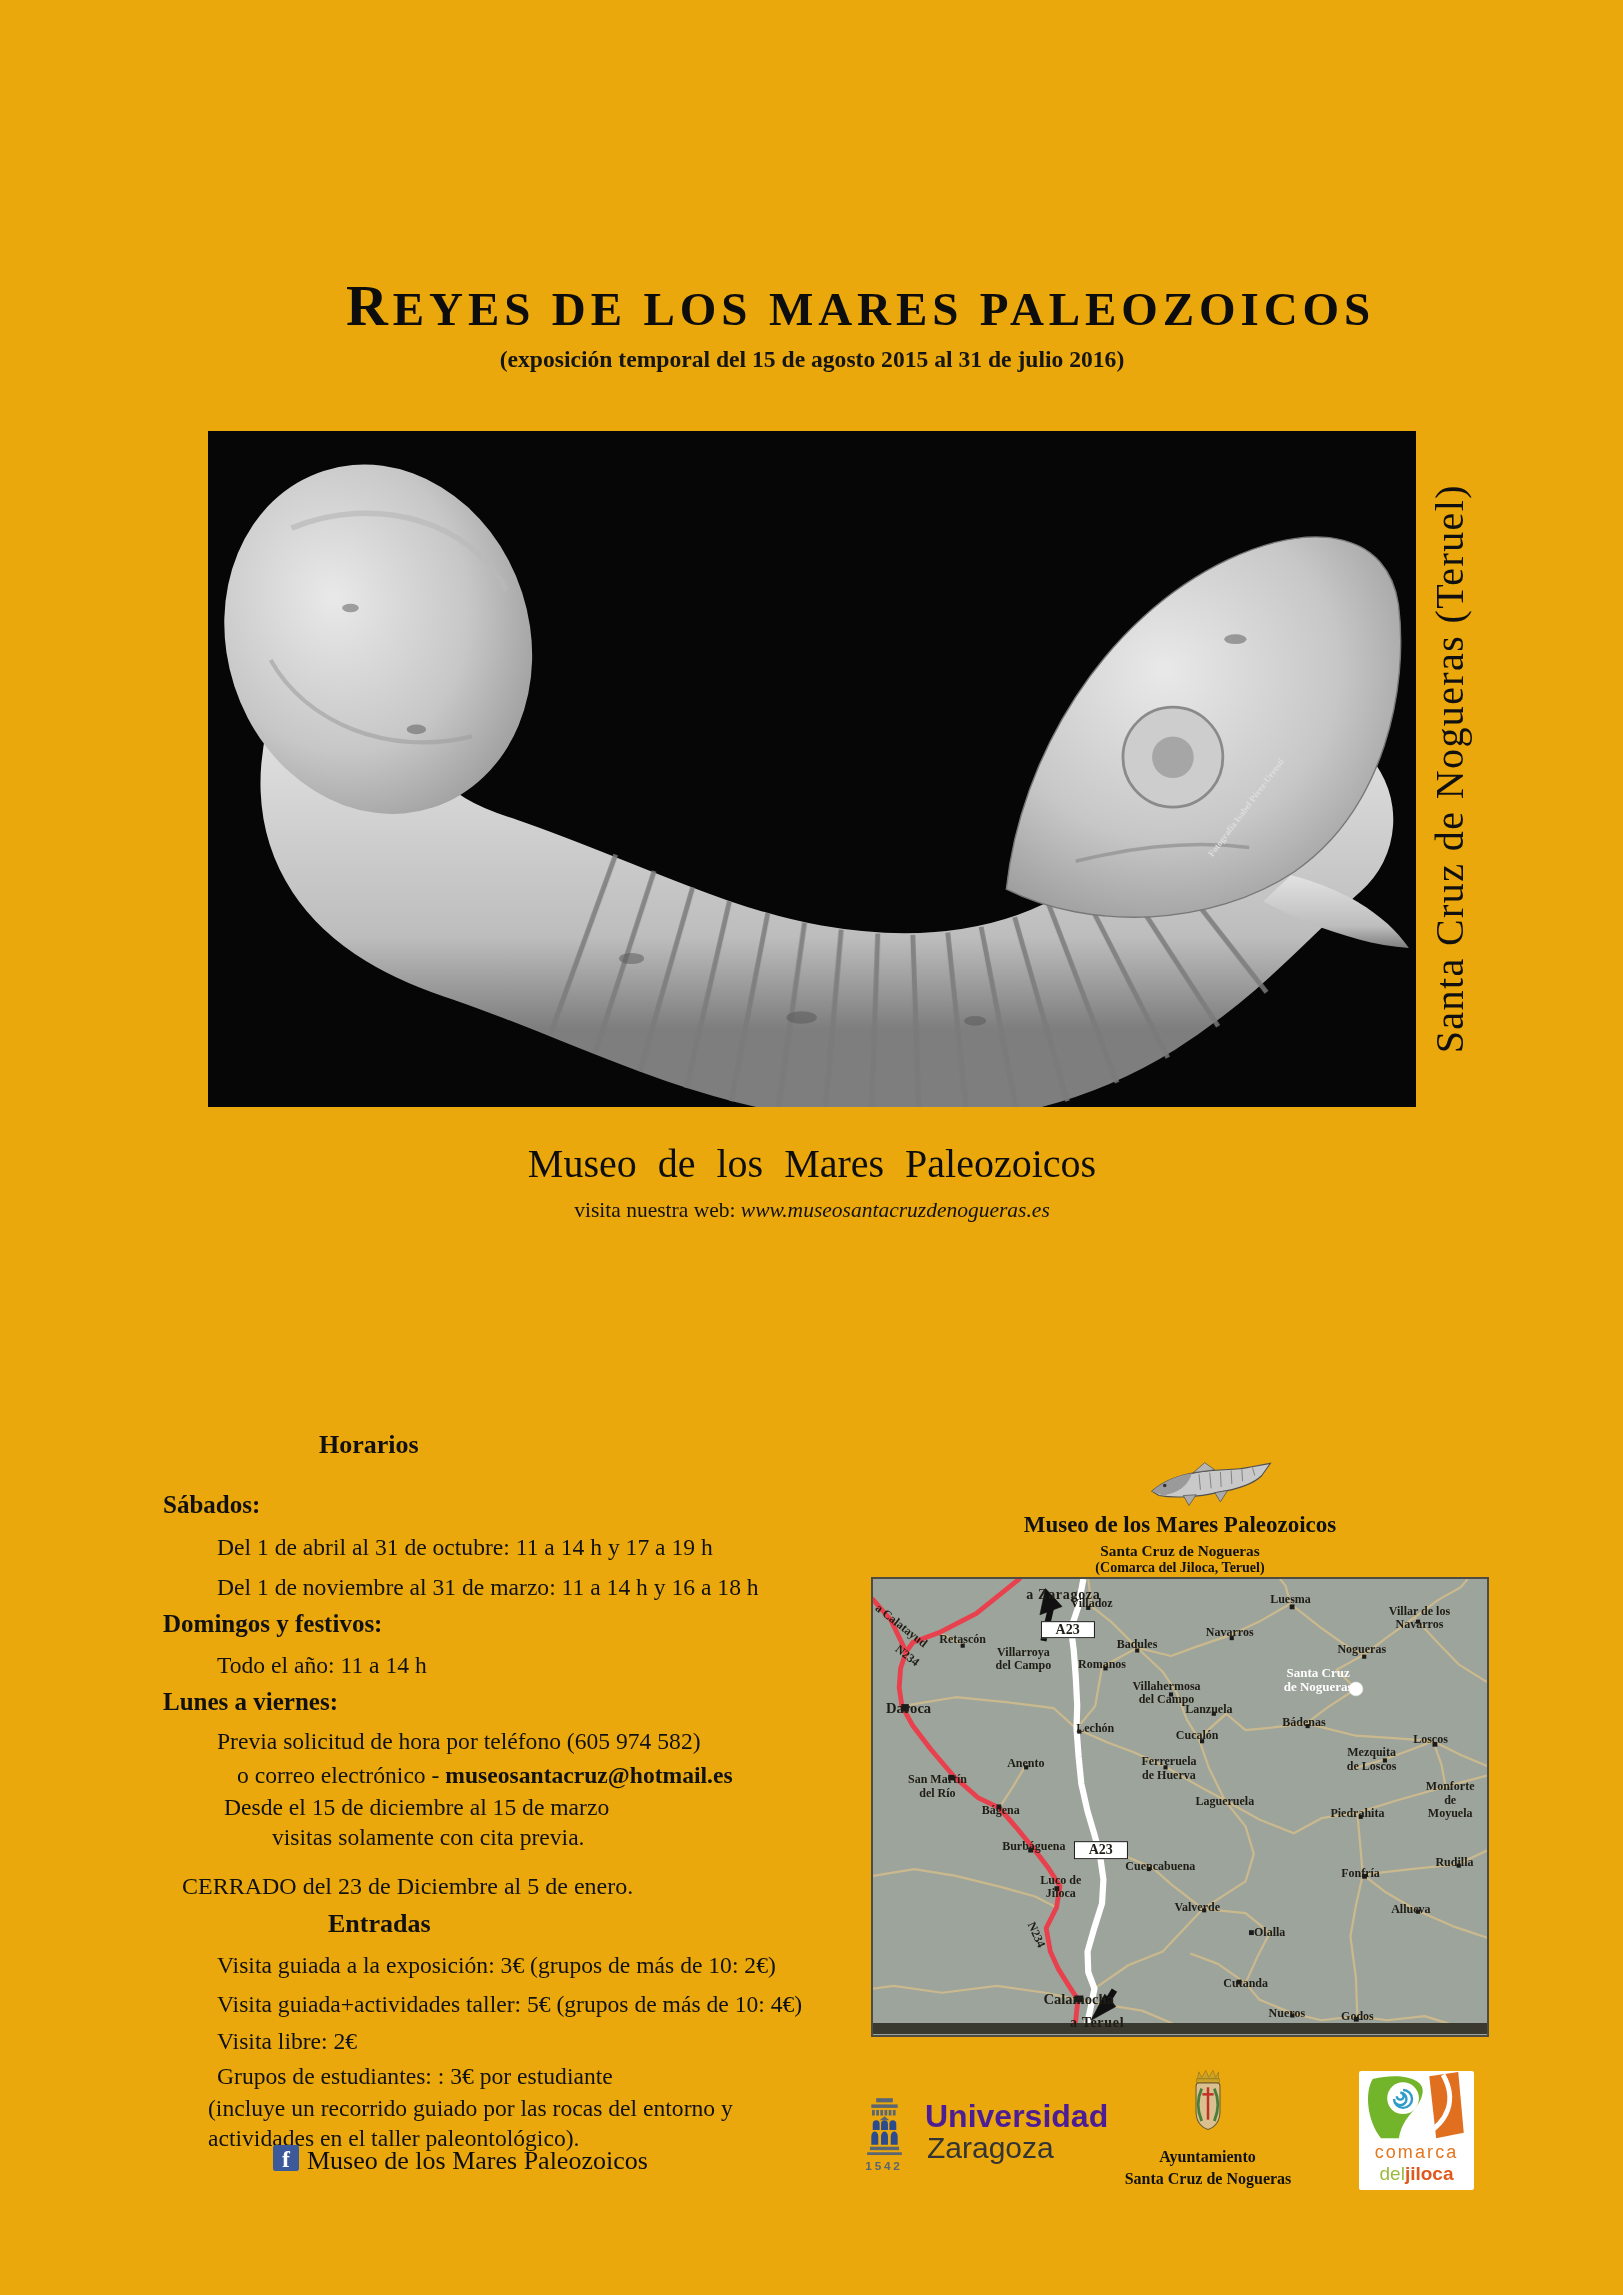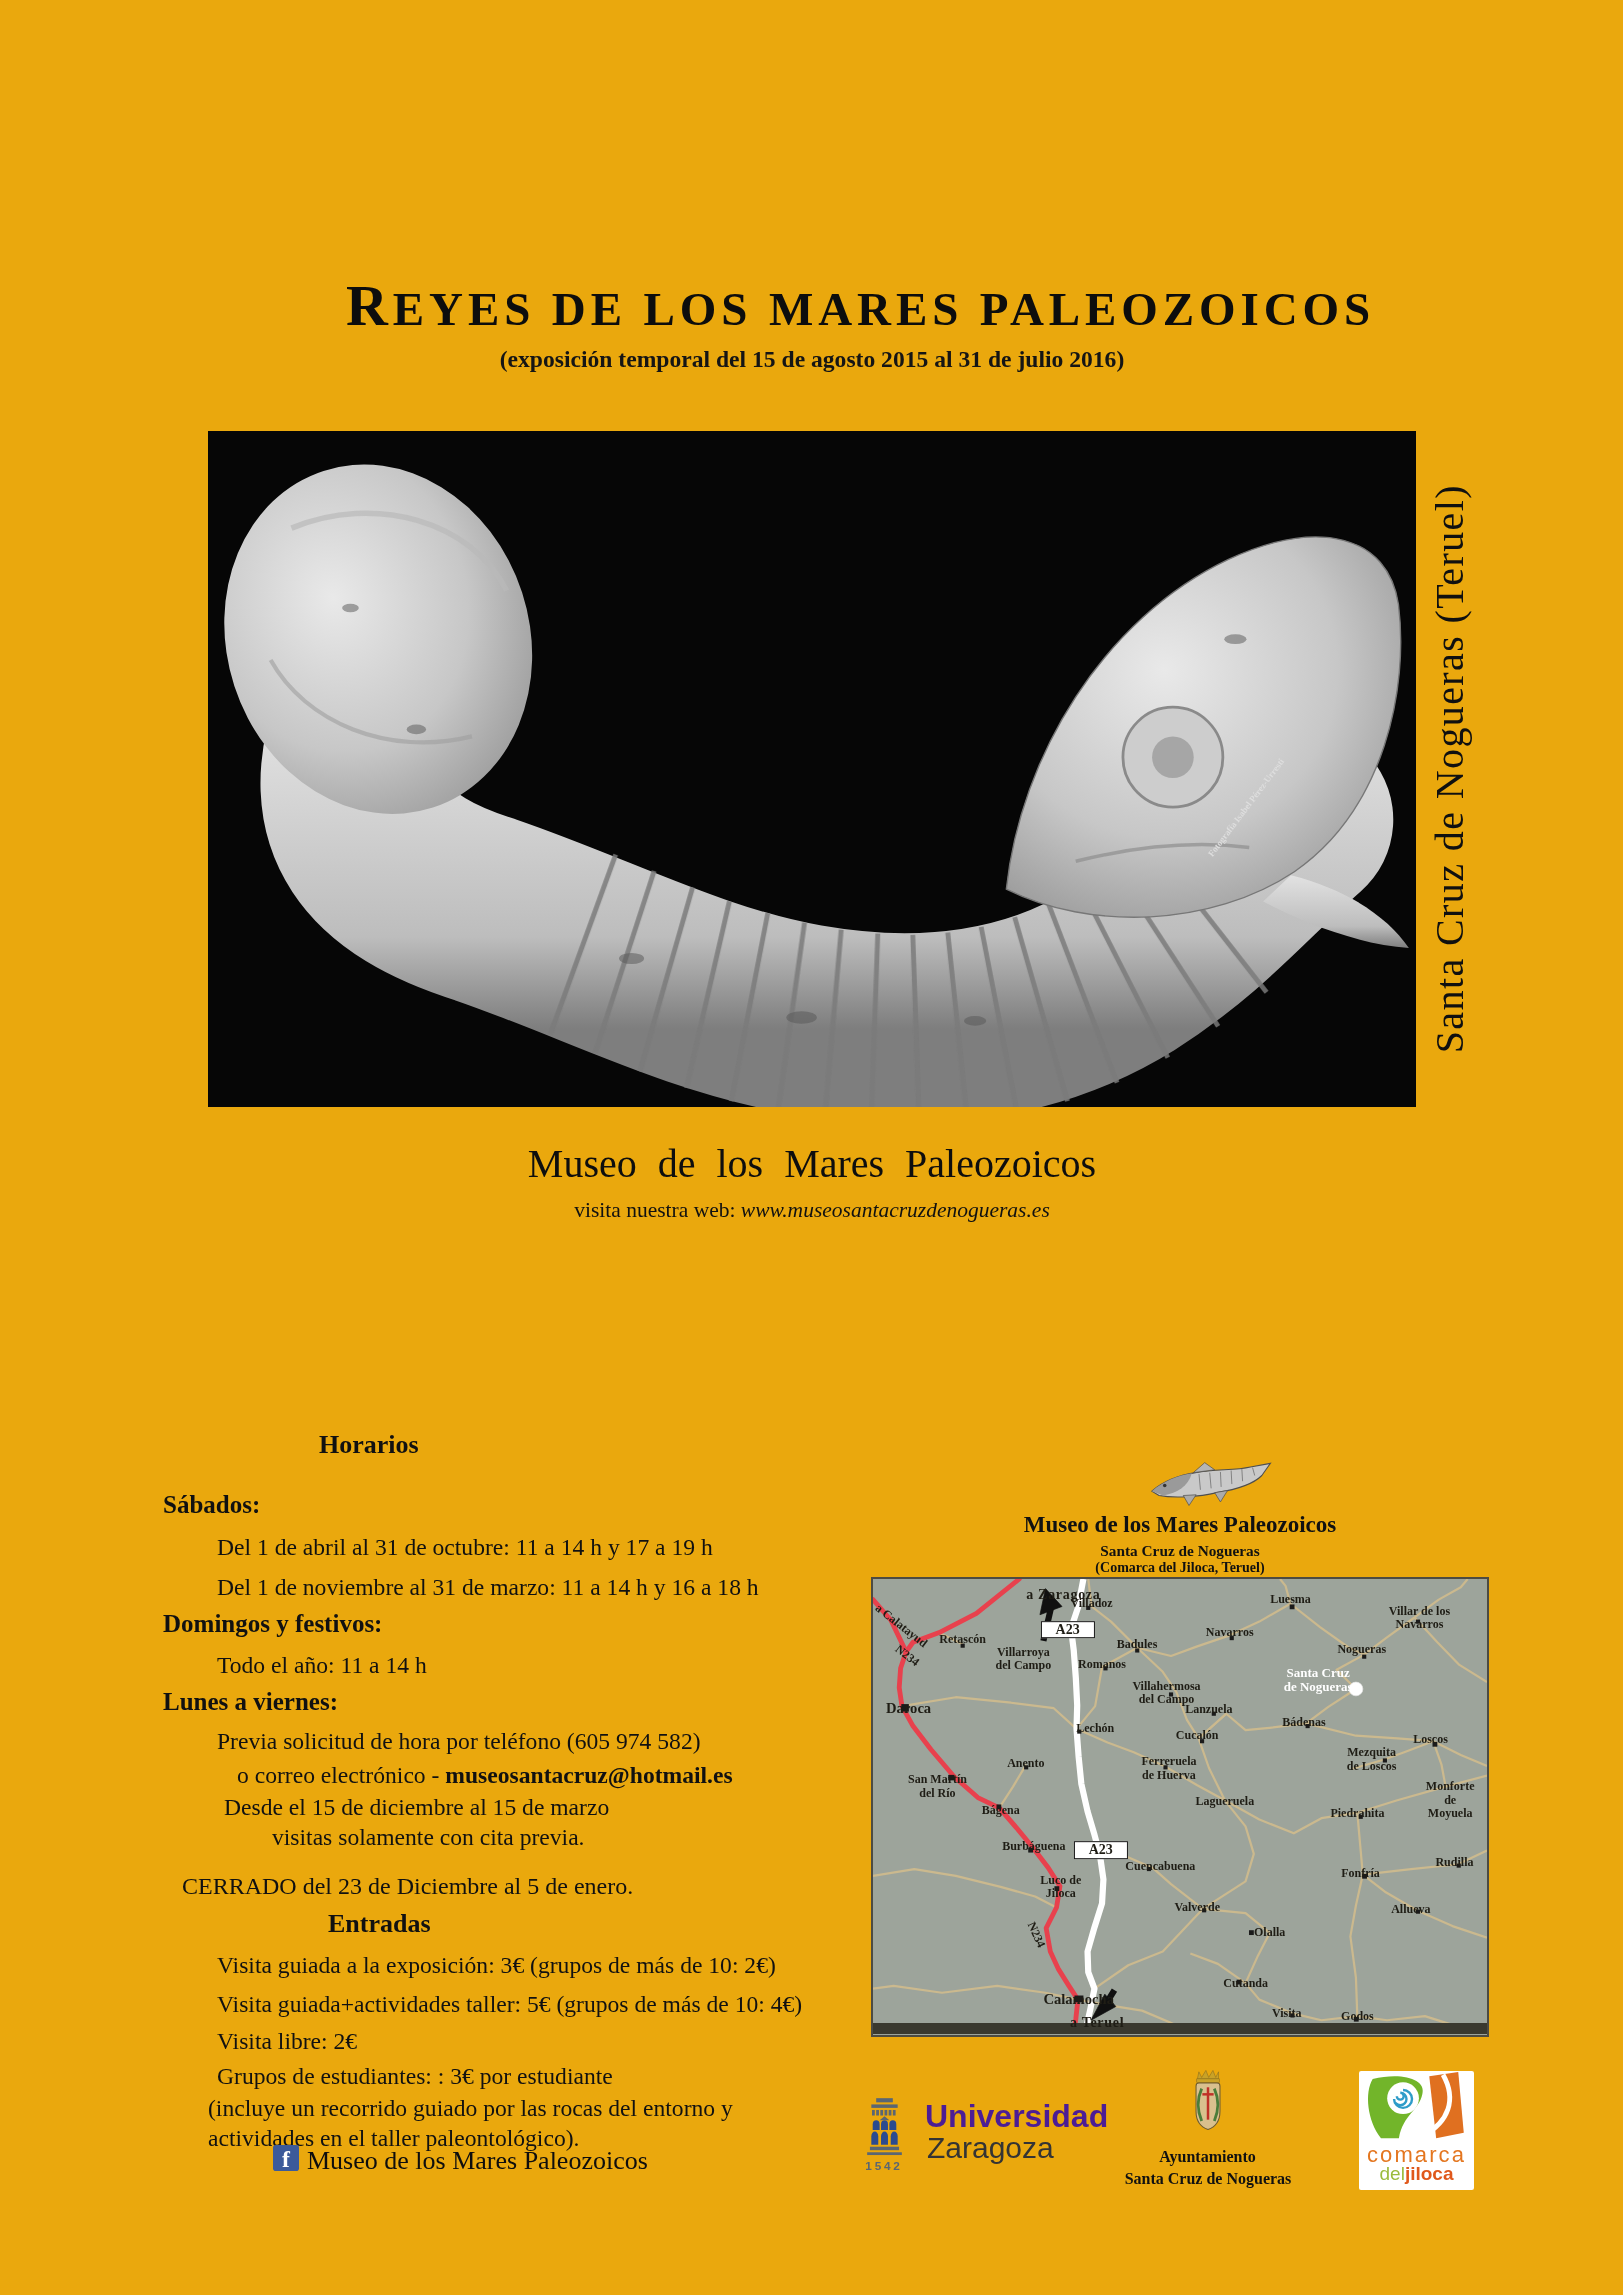--- a/index.html
+++ b/index.html
@@ -42,21 +42,21 @@
   .map-label.r38{transform:translate(-50%,-50%) rotate(38deg);}
   .map-label.r65{transform:translate(-50%,-50%) rotate(65deg);}
 
   
   .uni-name{left:925px;top:2098px;font-family:"Liberation Sans",sans-serif;font-weight:bold;font-size:32px;color:#4c1d95;}
   .uni-city{left:927px;top:2131px;font-family:"Liberation Sans",sans-serif;font-size:30px;color:#343434;}
   .uni-year{left:861px;top:2159px;width:46px;text-align:center;font-family:"Liberation Sans",sans-serif;font-weight:bold;font-size:11.8px;letter-spacing:2.8px;color:#5A6673;}
   .ayto1{left:1124px;top:2148px;width:167px;text-align:center;font-weight:bold;font-size:16px;}
   .ayto2{left:1104px;top:2170px;width:208px;text-align:center;font-weight:bold;font-size:16px;}
   .comarca-box{left:1359px;top:2071px;width:115px;height:119px;background:#ffffff;border-radius:2.1px;}
-  .comarca-t1{position:absolute;left:0;top:71px;width:115px;text-align:center;font-family:"Liberation Sans",sans-serif;font-size:22px;letter-spacing:2.1px;color:#E4761F;}
+  .comarca-t1{position:absolute;left:0;top:71px;width:115px;text-align:center;font-family:"Liberation Sans",sans-serif;font-size:18px;letter-spacing:2.1px;color:#E4761F;}
   .comarca-t2{position:absolute;left:0;top:92px;width:115px;text-align:center;font-family:"Liberation Sans",sans-serif;font-size:19px;color:#9BBB3C;}
   .comarca-t2 b{color:#E0581B;font-weight:bold;}
 
   .fb-icon{left:273px;top:2145px;width:26px;height:26px;background:#3C5A9A;border-radius:2.8px;color:#fff;font-family:"Liberation Serif",serif;font-weight:bold;font-size:23.6px;text-align:center;line-height:28px;}
   .fb-label{left:307px;top:2146px;font-size:26px;color:#0e0e0e;}
 </style>
 </head>
 <body>
 
 <div id="poster">
@@ -274,21 +274,21 @@
         <div class="map-label" style="left: 94%; top: 48.5%;">Monforte
 de
 Moyuela</div>
         <div class="map-label" style="left: 78.9%; top: 51.5%;">Piedrahita</div>
         <div class="map-label" style="left: 94.7%; top: 62.3%;">Rudilla</div>
         <div class="map-label" style="left: 79.4%; top: 64.8%;">Fonfría</div>
         <div class="map-label" style="left: 87.6%; top: 72.6%;">Allueva</div>
         <div class="map-label" style="left: 52.8%; top: 72.2%;">Valverde</div>
         <div class="map-label" style="left: 64.6%; top: 77.6%;">Olalla</div>
         <div class="map-label" style="left: 60.7%; top: 88.8%;">Cutanda</div>
-        <div class="map-label" style="left: 67.4%; top: 95.3%;">Visita</div>
+        <div class="map-label" style="left: 67.4%; top: 95.3%;">Nueros</div>
         <div class="map-label" style="left: 78.9%; top: 96%;">Godos</div>
         <div class="map-label" style="left: 20.8%; top: 50.8%;">Bágena</div>
         <div class="map-label" style="left: 26.2%; top: 58.8%;">Burbáguena</div>
         <div class="map-label" style="left: 30.6%; top: 67.5%;">Luco de
 Jiloca</div>
         <div class="map-label" style="left: 46.8%; top: 63.2%;">Cuencabuena</div>
         <div class="map-label big" style="left: 33.5%; top: 92%;">Calamocha</div>
         <div class="map-label dir" style="left: 31%; top: 3.4%;">a Zaragoza</div>
         <div class="map-label dir" style="left: 36.5%; top: 97.4%;">a Teruel</div>
         <div class="map-label sign" style="left: 31.7%; top: 11.1%;">A23</div>

